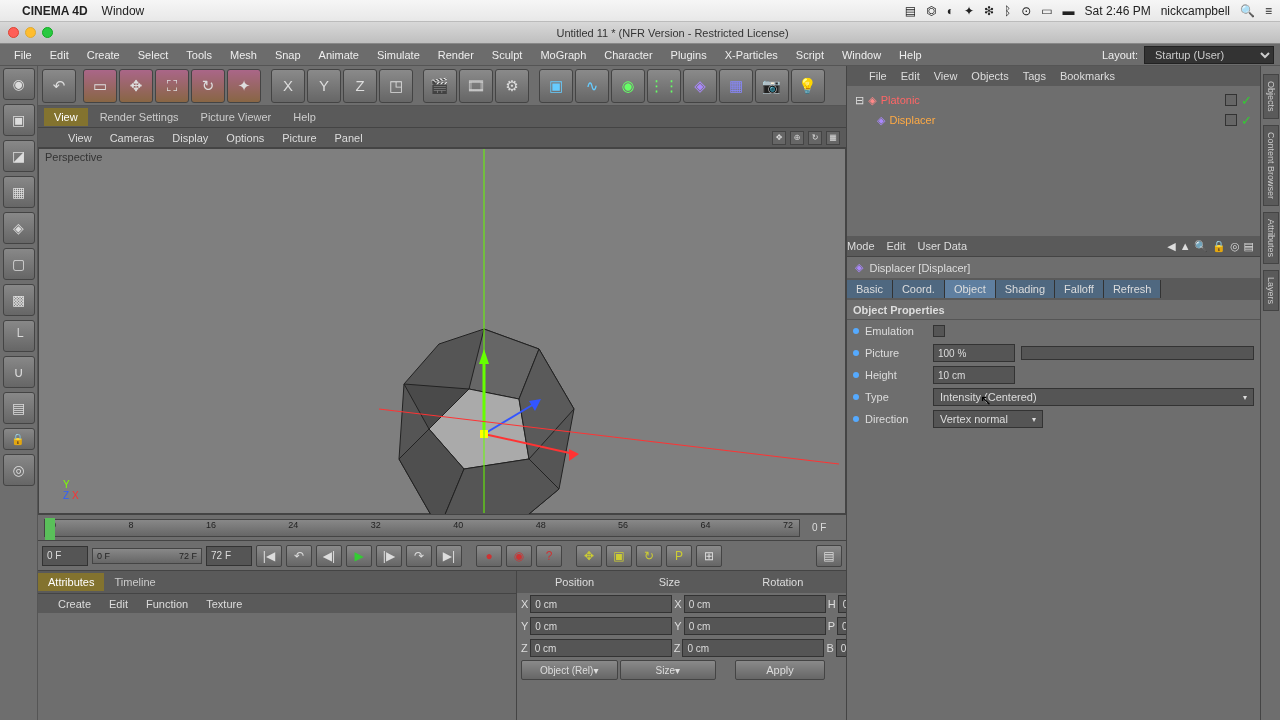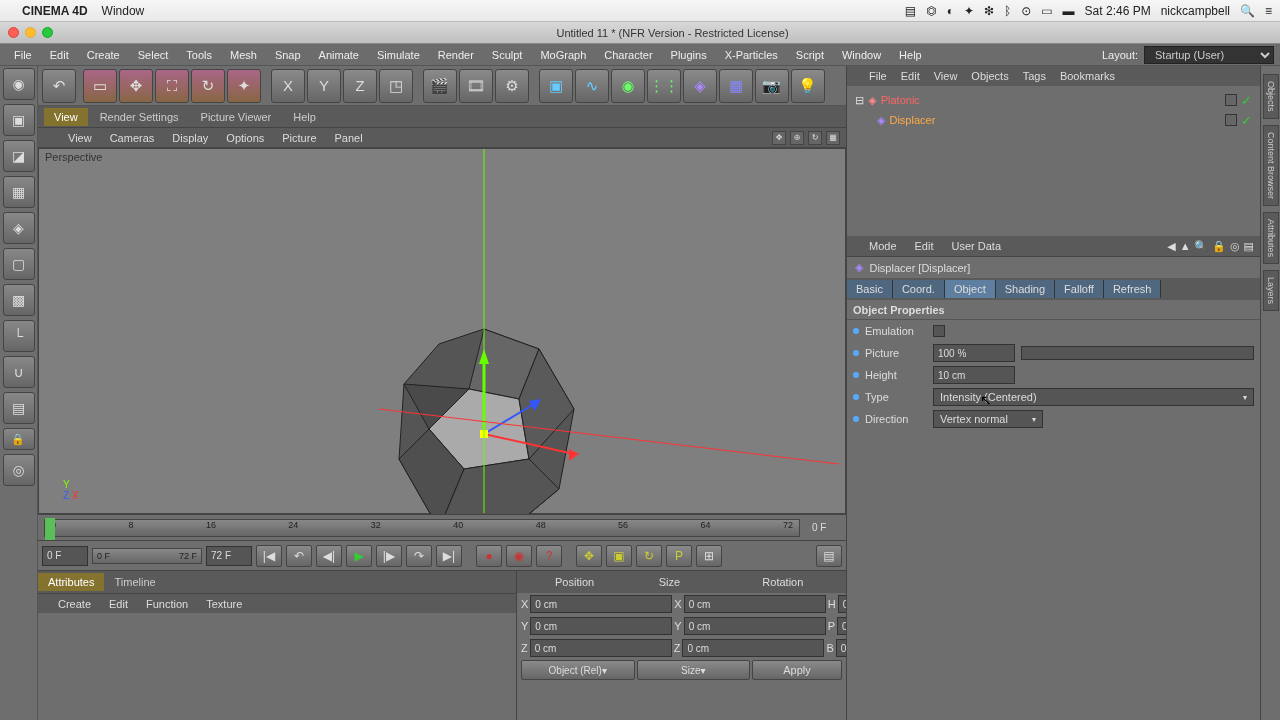--- a/index.html
+++ b/index.html
@@ -70,35 +70,35 @@
 .matmenu { height:20px; display:flex; align-items:center; gap:18px; padding-left:20px; color:#ddd; font-size:11px; background:#5a5a5a; border-top:1px solid #444;}
 .matarea { flex:1; background:#6e6e6e;}
 
 .coordpanel { width:330px; border-left:1px solid #444; display:flex; flex-direction:column;}
 .coordhead { height:22px; background:#5a5a5a; display:flex; align-items:center; font-size:11px; color:#ddd; padding-left:18px;}
 .coordhead .ch { flex:1; text-align:left; padding-left:20px; }
 .coordrow { display:flex; height:22px; align-items:center; gap:2px; padding:0 4px;}
 .coordrow .lbl { width:14px; text-align:center; color:#ddd;}
 .coordrow .inp { flex:1; height:18px; background:#555; border:1px solid #333; color:#ddd; font-size:10px; padding:1px 4px;}
 .coordrow .drop { flex:1; height:20px; background:linear-gradient(#8a8a8a,#666); border:1px solid #444; border-radius:2px; font-size:10px; display:flex; align-items:center; justify-content:center;}
-.applybtn { height:20px; margin:2px 0; background:linear-gradient(#8a8a8a,#666); border:1px solid #444; border-radius:2px; font-size:11px; display:flex; align-items:center; justify-content:center; width:90px;}
+.applybtn { height:20px; margin:2px 17px; background:linear-gradient(#8a8a8a,#666); border:1px solid #444; border-radius:2px; font-size:11px; display:flex; align-items:center; justify-content:center; width:90px;}
 
 
 .rightcol { width: 414px; display:flex; flex-direction:column; border-left:1px solid #444;}
 .rightcol .objmenu { height:20px; background:#5a5a5a; display:flex; align-items:center; gap:14px; padding-left:22px; color:#ddd; font-size:11px;}
 .objtree { height:150px; background:#6e6e6e; padding:4px 8px; font-size:11px;}
 .objtree .node { display:flex; align-items:center; gap:4px; height:20px;}
 .objtree .node .name { flex:1;}
 .objtree .node .name.red { color:#ff6666;}
 .objtree .node .name.sel { color:#ffaa44;}
 .objtree .chk { width:12px; height:12px; background:#666; border:1px solid #333;}
 .objtree .dot { color:#3c3; font-size:13px;}
 .objtree .indent { padding-left:22px;}
 
-.attrmenu { height:20px; background:#5a5a5a; display:flex; align-items:center; gap:18px; padding-left:22px; color:#ddd; font-size:11px;justify-content:flex-end;}
+.attrmenu { height:20px; background:#5a5a5a; display:flex; align-items:center; gap:12px; color:#ddd; font-size:11px;justify-content:flex-end;}
 .attrmenu .ricons { margin-left:auto; display:flex; gap:4px; padding-right:6px;}
 .attrmenu .ricons span { font-size:11px;}
 .attrtitle { height:22px; background:#6e6e6e; display:flex; align-items:center; padding-left:8px; gap:6px; font-size:11px; border-top:1px solid #444;}
 .attrtabs { height:22px; background:#5a5a5a; display:flex; align-items:center; font-size:11px;}
 .attrtabs .at { padding:3px 9px; color:#ddd; background:#4f6880; border-right:1px solid #333;}
 .attrtabs .at.active { background:#5f7fa0;}
 .sectionhdr { height:20px; background:#6e6e6e; padding-left:6px; display:flex; align-items:center; font-weight:bold; font-size:11px; color:#ddd; border-bottom:1px solid #555;}
 .proprow { height:22px; display:flex; align-items:center; padding:0 6px; gap:6px; font-size:11px;}
 .proprow .bullet { width:6px; height:6px; border-radius:50%; background:#5af;}
 .proprow .plabel { width:62px; color:#ddd;}

